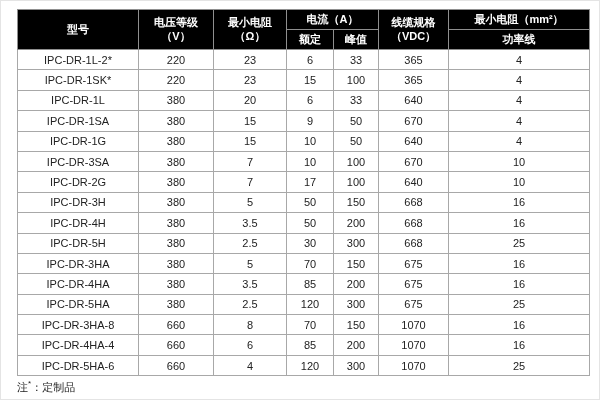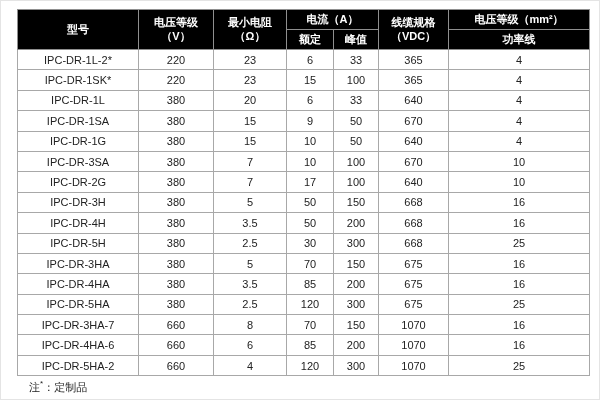--- a/index.html
+++ b/index.html
@@ -43,21 +43,21 @@
     border: 1px solid #a8a8a8;
     padding: 0;
     height: 19.4px;
     text-align: center;
     vertical-align: middle;
     white-space: nowrap;
   }
   .hdr-line { display: block; }
   .footnote {
     position: absolute;
-    left: 28px;
+    left: 16px;
     top: 378px;
     font-size: 11px;
     color: #222222;
     text-align: right;
   }
   .footnote sup { font-size: 8px; }
 </style>
 </head>
 <body>
 
@@ -84,21 +84,21 @@
         </th>
         <th rowspan="2">
           <span class="hdr-line">最小电阻</span>
           <span class="hdr-line">（Ω）</span>
         </th>
         <th colspan="2">电流（A）</th>
         <th rowspan="2">
           <span class="hdr-line">线缆规格</span>
           <span class="hdr-line">（VDC）</span>
         </th>
-        <th>电压等级（mm²）</th>
+        <th>最小电阻（mm²）</th>
       </tr>
       <tr>
         <th>额定</th>
         <th>峰值</th>
         <th>功率线</th>
       </tr>
     </thead>
     <tbody>
         <tr>
           <td>IPC-DR-1L-2*</td>
@@ -211,39 +211,39 @@
         <tr>
           <td>IPC-DR-5HA</td>
           <td>380</td>
           <td>2.5</td>
           <td>120</td>
           <td>300</td>
           <td>675</td>
           <td>25</td>
         </tr>
         <tr>
-          <td>IPC-DR-3HA-7</td>
+          <td>IPC-DR-3HA-8</td>
           <td>660</td>
           <td>8</td>
           <td>70</td>
           <td>150</td>
           <td>1070</td>
           <td>16</td>
         </tr>
         <tr>
-          <td>IPC-DR-4HA-6</td>
+          <td>IPC-DR-4HA-4</td>
           <td>660</td>
           <td>6</td>
           <td>85</td>
           <td>200</td>
           <td>1070</td>
           <td>16</td>
         </tr>
         <tr>
-          <td>IPC-DR-5HA-2</td>
+          <td>IPC-DR-5HA-6</td>
           <td>660</td>
           <td>4</td>
           <td>120</td>
           <td>300</td>
           <td>1070</td>
           <td>25</td>
         </tr>
       </tbody>
   </table>
 

